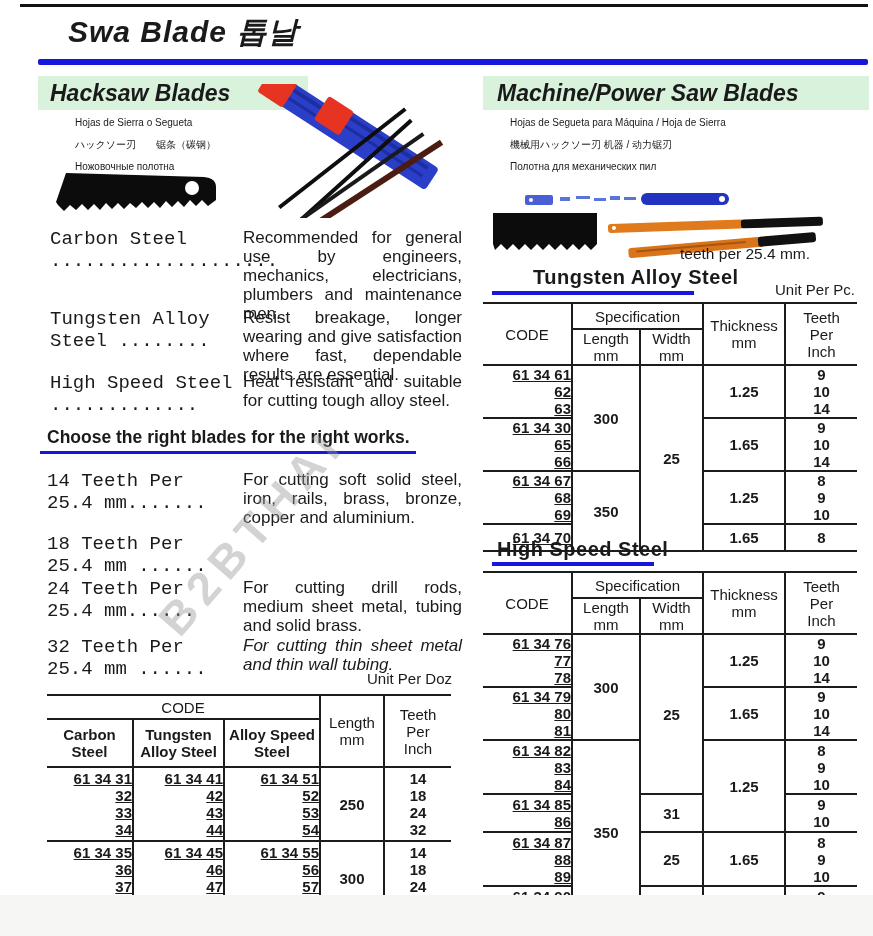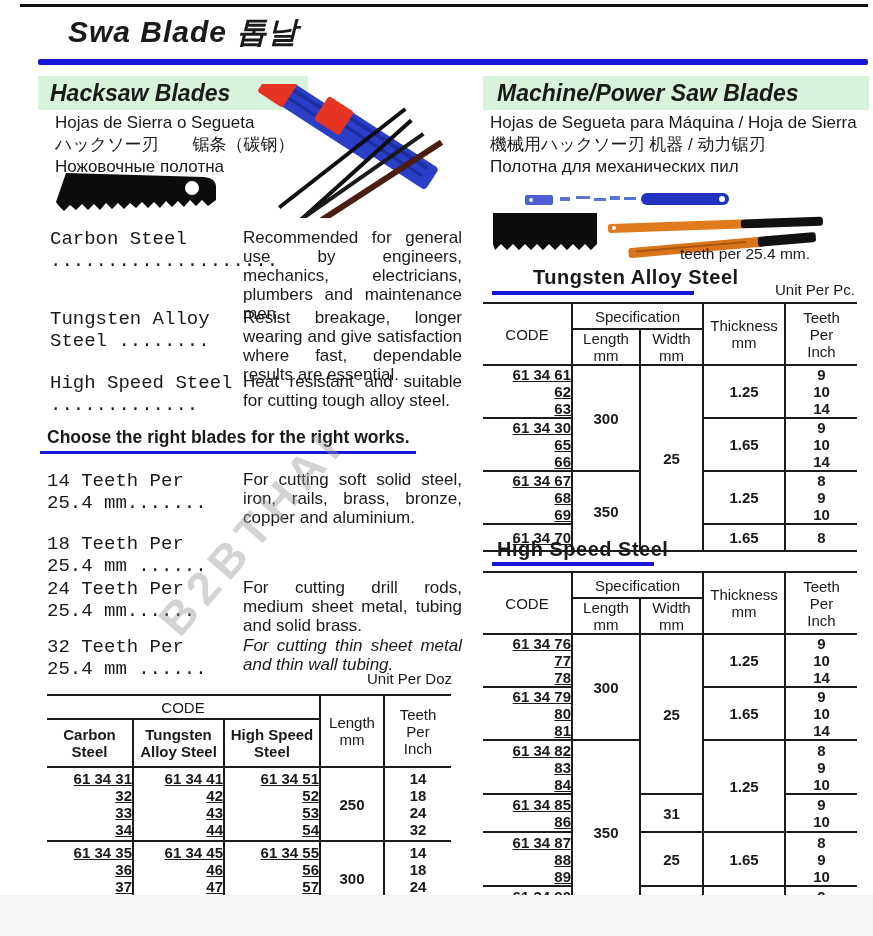--- a/index.html
+++ b/index.html
@@ -12,21 +12,21 @@
   .title{left:68px;top:12px;font-size:30px;font-weight:bold;font-style:italic;letter-spacing:1px;}
   .blue-rule{left:38px;top:59px;width:830px;height:6px;background:#1717dc;border-radius:2px;}
   .bottom-gray-line{left:0;top:929px;width:873px;height:3px;background:#dcdcdc;}
 
   
   .green-hdr{background:#d9f2dc;font-weight:bold;font-style:italic;font-size:23px;
              line-height:34px;height:34px;}
   .green-hdr.left{left:38px;top:76px;width:258px;padding-left:12px;}
   .green-hdr.right{left:483px;top:76px;width:372px;padding-left:14px;}
 
-  .subtitles{font-size:17px;line-height:22px;}
+  .subtitles{font-size:10px;line-height:22px;margin-left:20px;}
   .subtitles.left{left:55px;top:112px;}
   .subtitles.right{left:490px;top:112px;}
 
   
   .def-item{width:412px;}
   .def-term{position:absolute;left:0;top:0;width:190px;font-size:19px;font-family:Liberation Mono, monospace;}
   .def-desc{position:absolute;left:193px;top:0;width:219px;font-size:17px;line-height:19px;
             text-align:justify;}
 
   .choose-hdr{left:47px;top:427px;font-size:17.5px;font-weight:bold;}
@@ -157,21 +157,21 @@
     <tr>
       <th class="hdr-bold" style="height:46px;">
             <div>Carbon</div>
             <div>Steel</div>
           </th>
       <th class="hdr-bold">
             <div>Tungsten</div>
             <div>Alloy Steel</div>
           </th>
       <th class="hdr-bold">
-            <div>High Speed</div>
+            <div>Alloy Speed</div>
             <div>Steel</div>
           </th>
     </tr>
     <tr>
       <td class="codes" style="height:72px;">
             <div>61 34 31</div>
             <div>32</div>
             <div>33</div>
             <div>34</div>
           </td>

